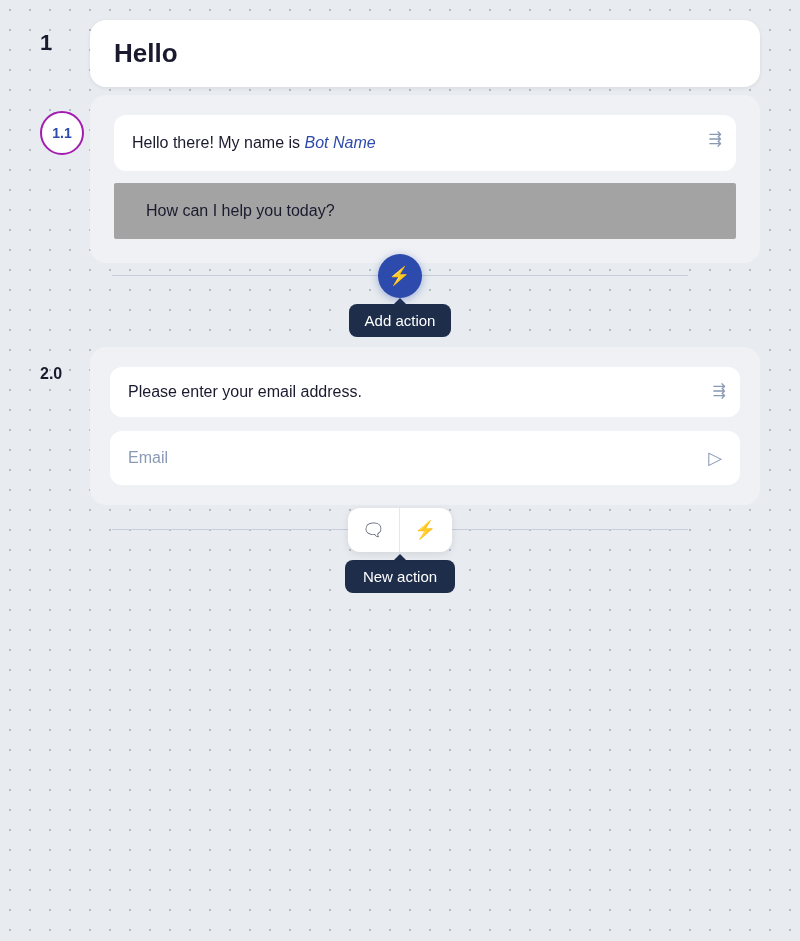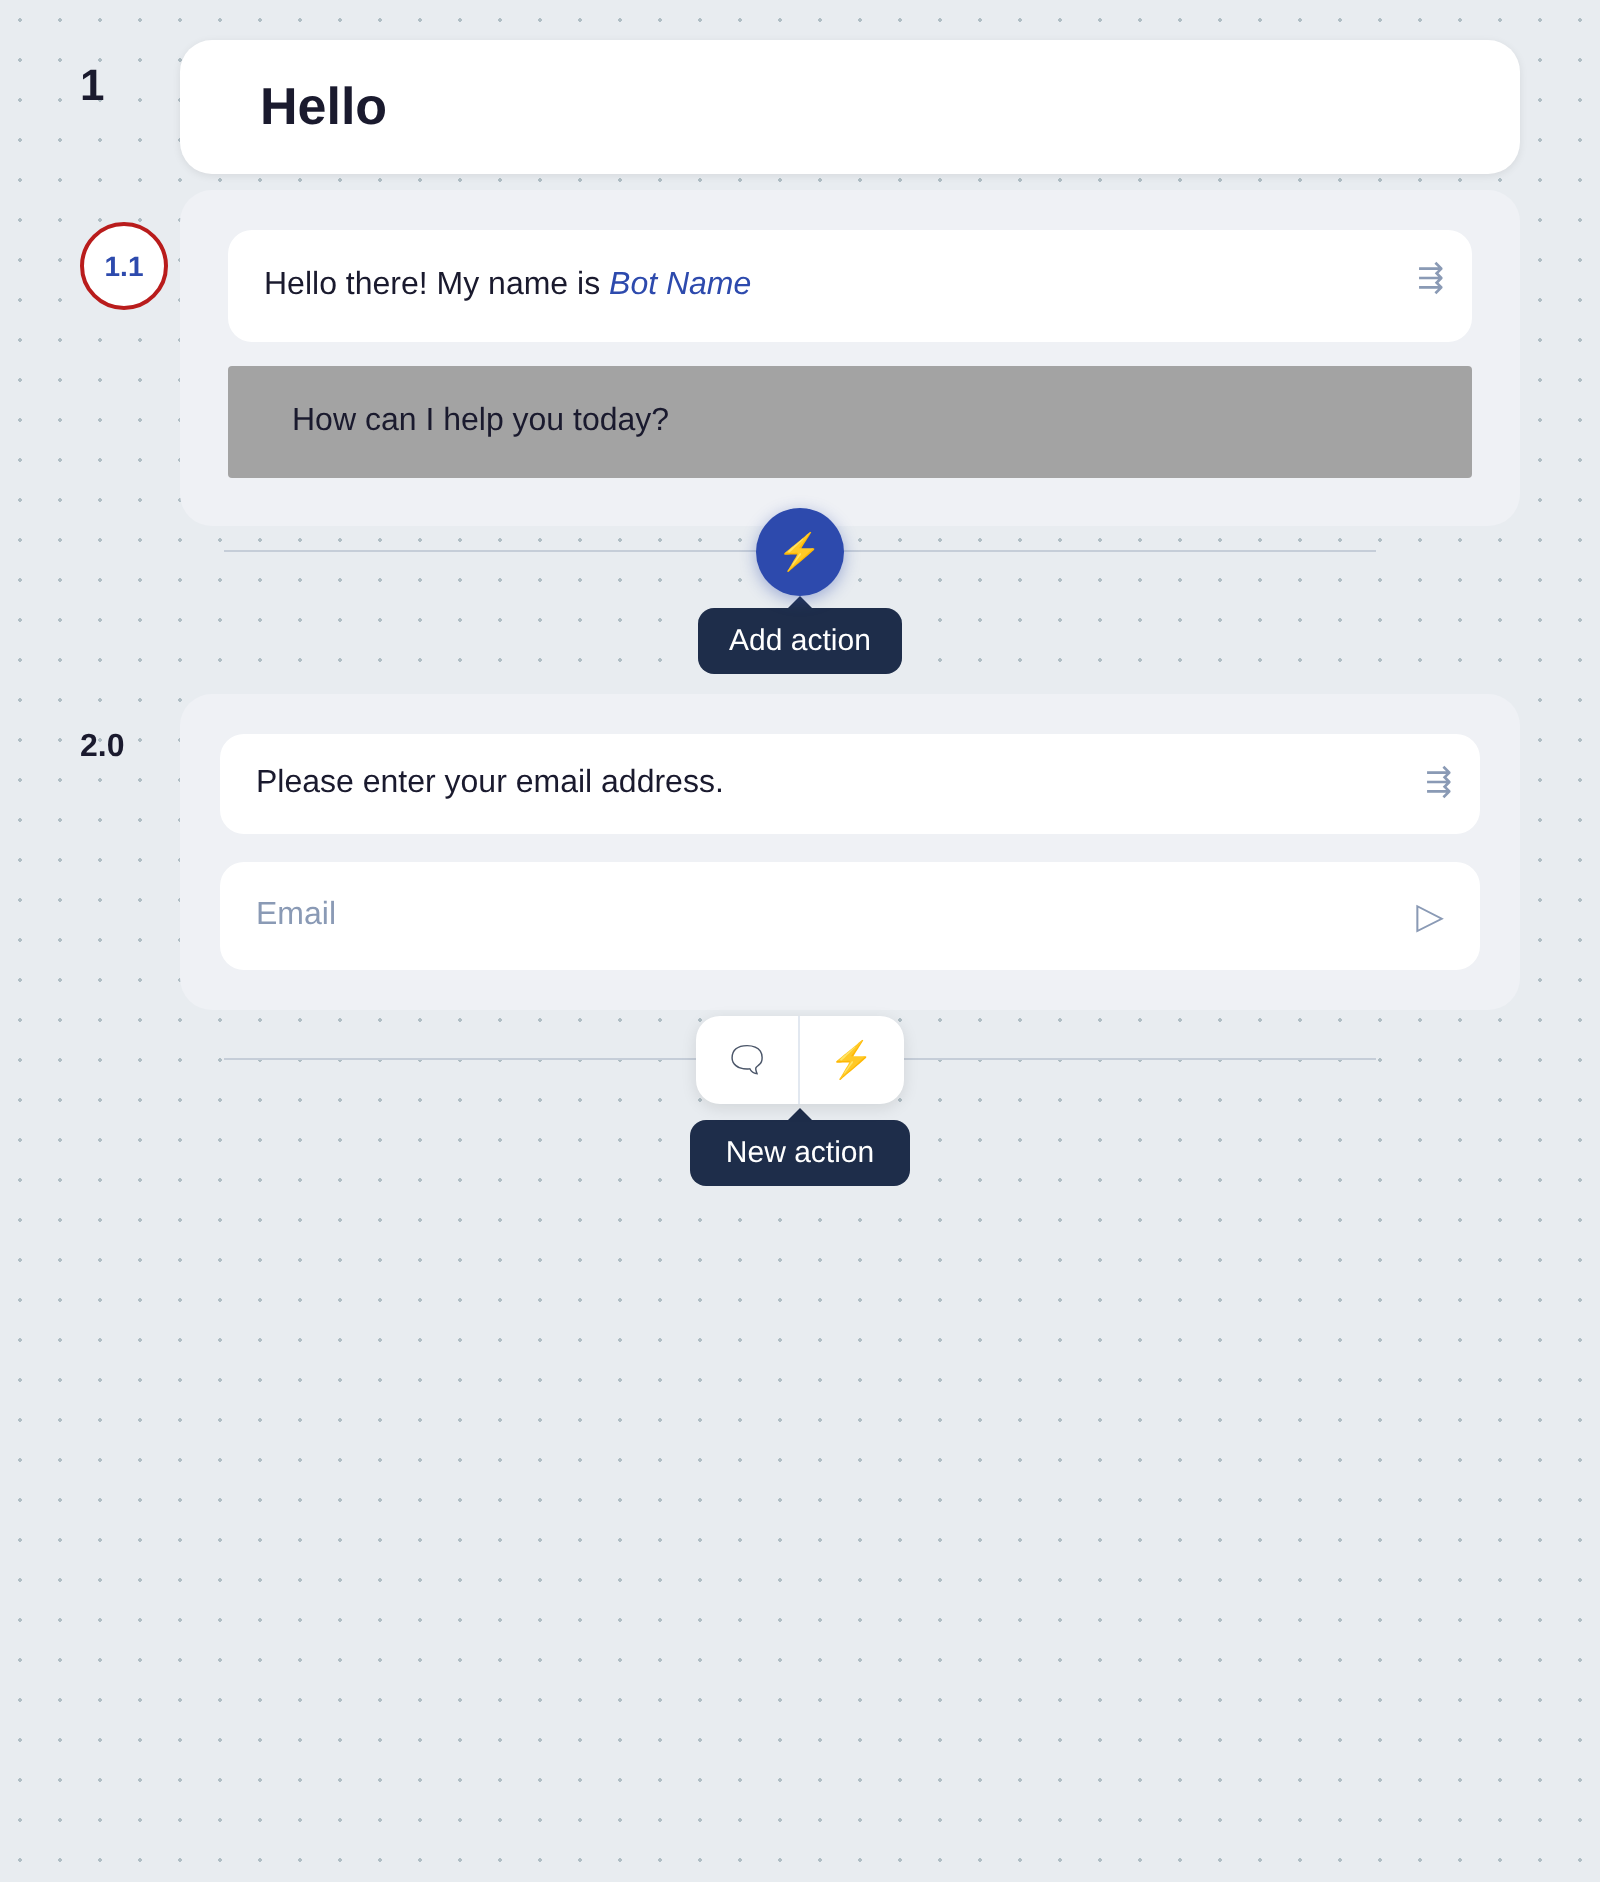--- a/index.html
+++ b/index.html
@@ -34,21 +34,21 @@
       font-weight: 600;
       color: #1a1a2e;
       min-width: 50px;
       padding-top: 10px;
     }
 
     .hello-card {
       flex: 1;
       background: #ffffff;
       border-radius: 16px;
-      padding: 18px 40px;
+      padding: 18px 24px;
       font-size: 26px;
       font-weight: 600;
       color: #1a1a2e;
       box-shadow: 0 1px 4px rgba(0,0,0,0.08);
     }
 
     
     .step-1-1-outer {
       width: 100%;
       display: flex;
@@ -60,21 +60,21 @@
       min-width: 50px;
       display: flex;
       align-items: flex-start;
       padding-top: 16px;
     }
 
     .circle-badge {
       width: 44px;
       height: 44px;
       border-radius: 50%;
-      border: 2px solid #b91c1c;
+      border: 2px solid #a21caf;
       display: flex;
       align-items: center;
       justify-content: center;
       font-size: 14px;
       font-weight: 700;
       color: #2d4aad;
       background: #fff;
     }
 
     .step-1-1-card {

